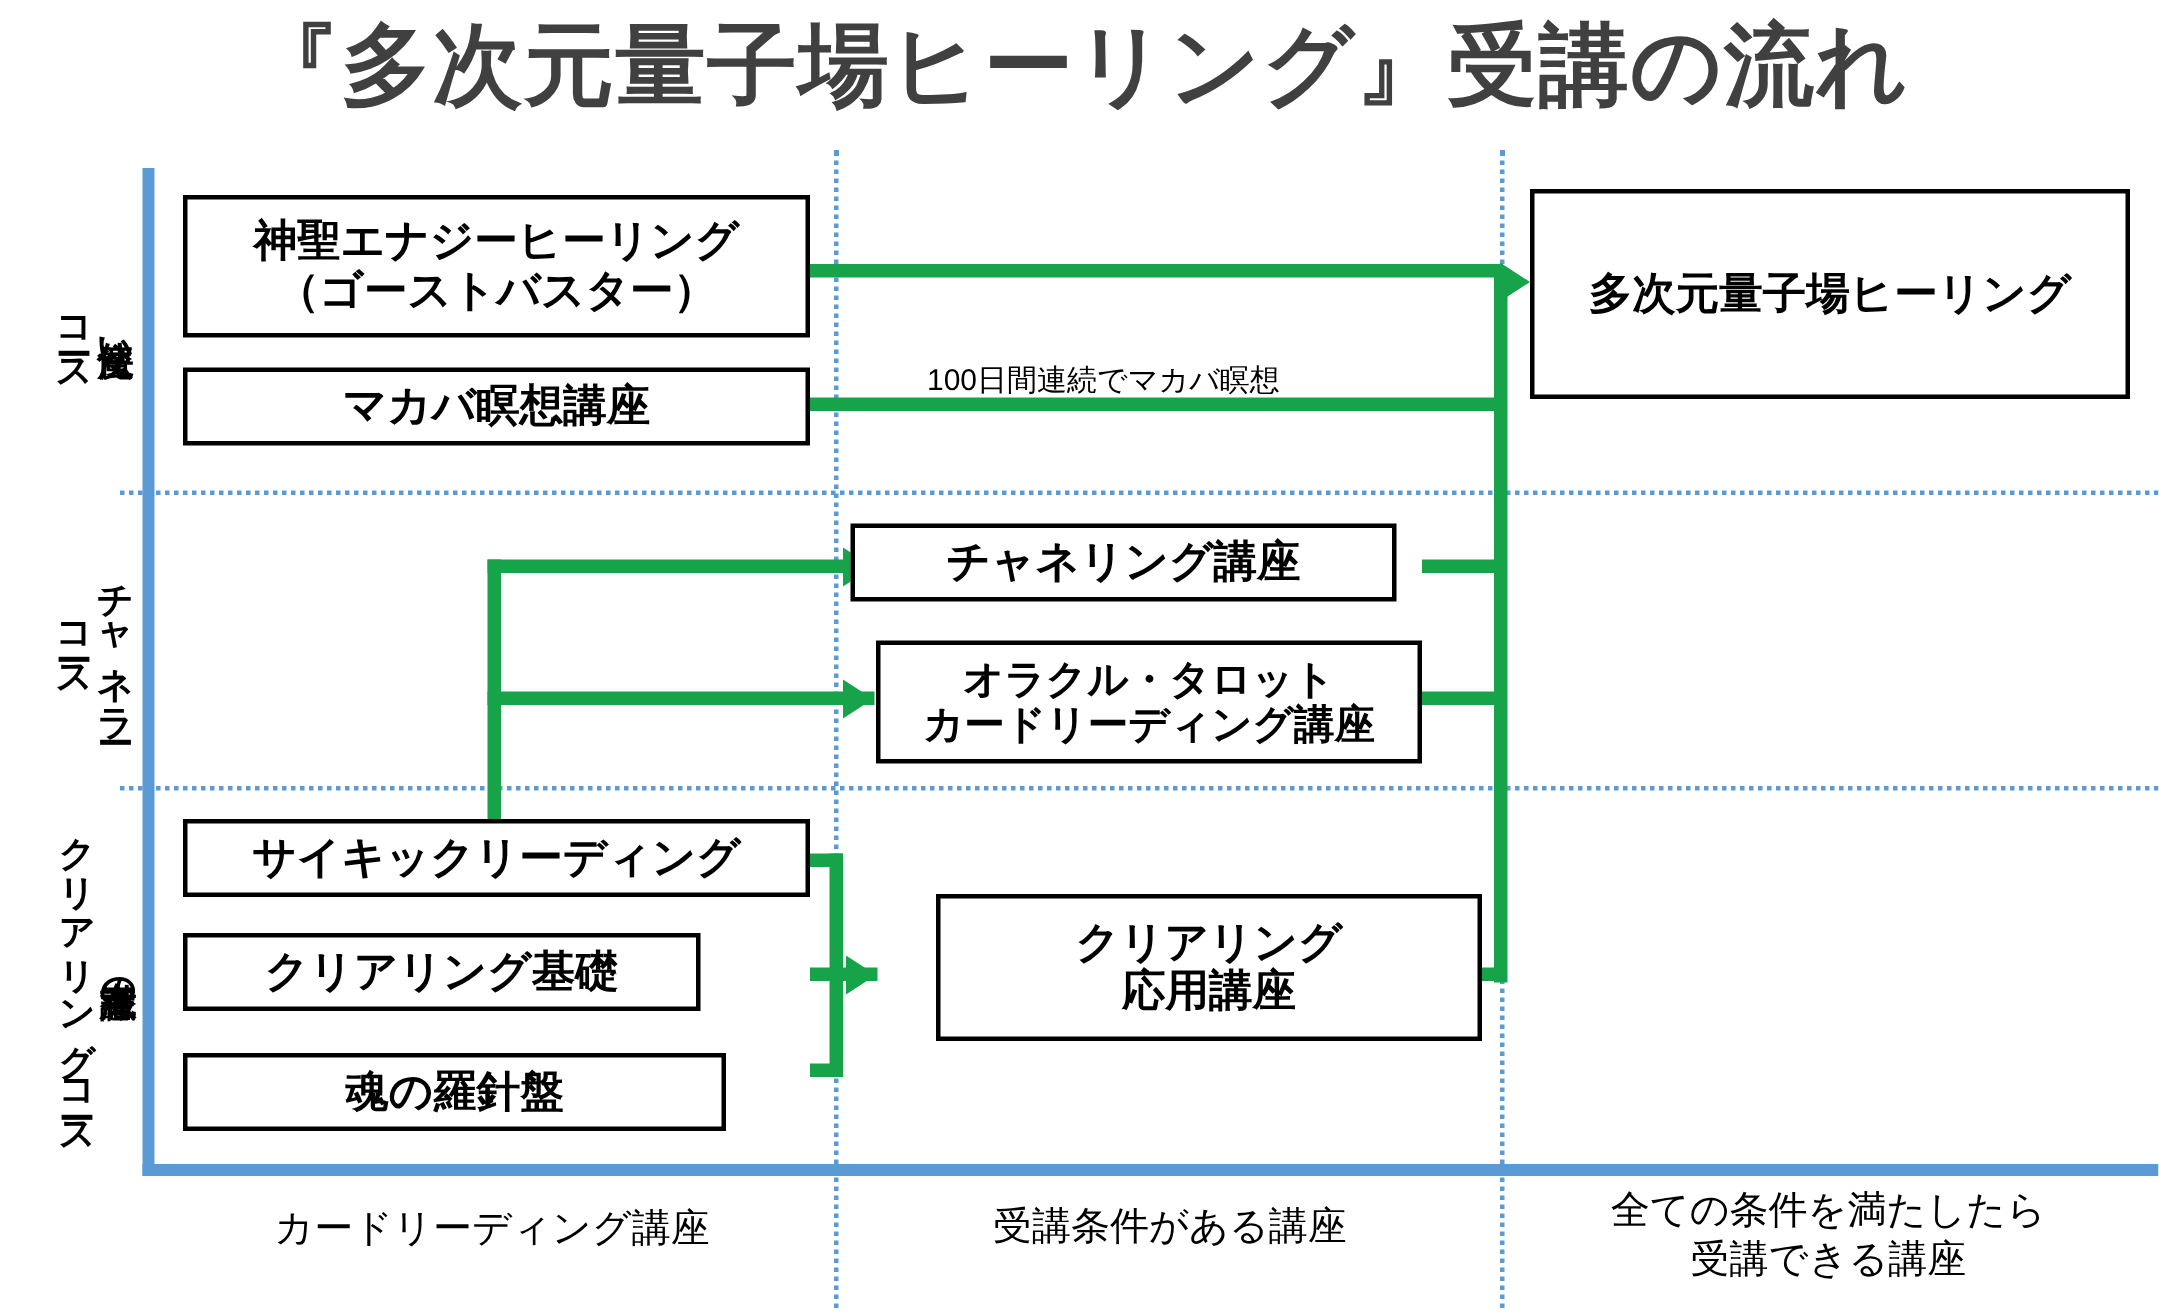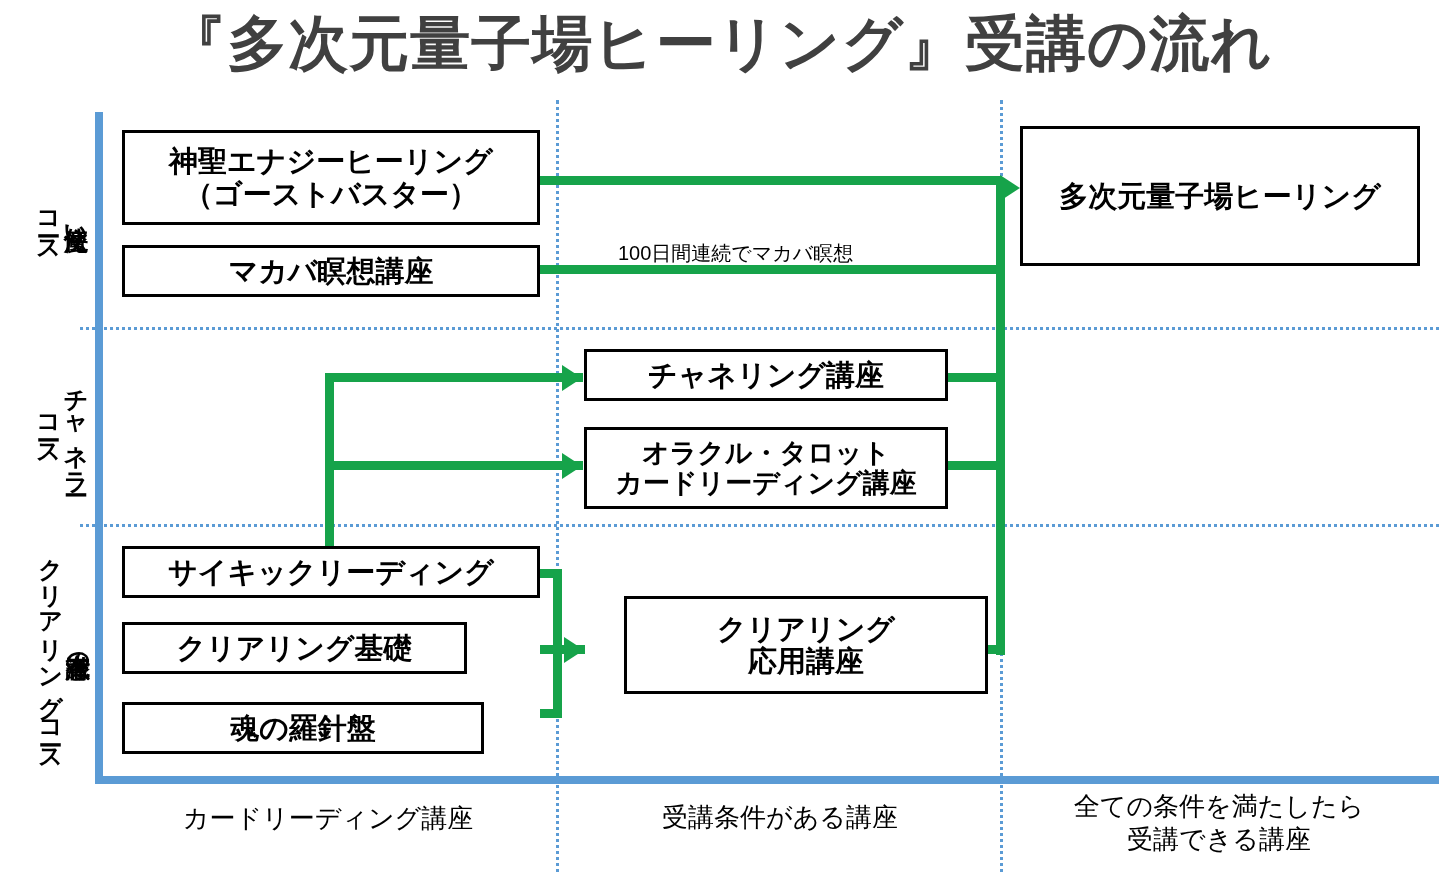--- a/index.html
+++ b/index.html
@@ -134,21 +134,21 @@
 
   <div class="box bold" style="left:122px;top:130px;width:418px;height:95px;font-size:29px;">
     <span>神聖エナジーヒーリング
 （ゴーストバスター）</span>
   </div>
 
   <div class="box bold" style="left:122px;top:245px;width:418px;height:52px;font-size:29px;">
     <span>マカバ瞑想講座</span>
   </div>
 
-  <div class="box bold" style="left:584px;top:349px;width:364px;height:52px;font-size:29px;">
+  <div class="box bold" style="left:567px;top:349px;width:364px;height:52px;font-size:29px;">
     <span>チャネリング講座</span>
   </div>
 
   <div class="box bold" style="left:584px;top:427px;width:364px;height:82px;font-size:27px;">
     <span>オラクル・タロット
 カードリーディング講座</span>
   </div>
 
   <div class="box bold" style="left:122px;top:546px;width:418px;height:52px;font-size:29px;">
     <span>サイキックリーディング</span>

